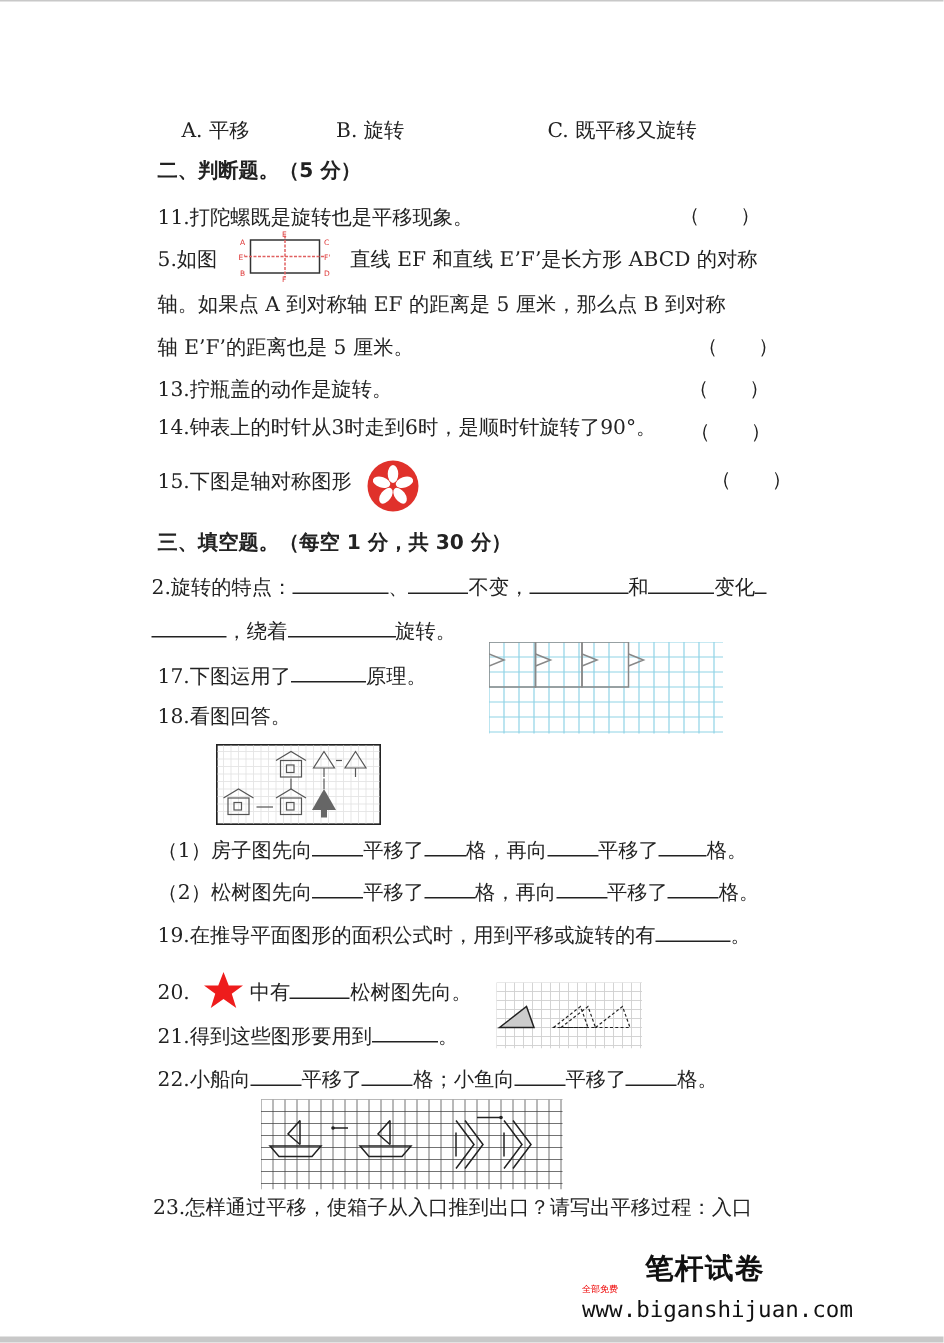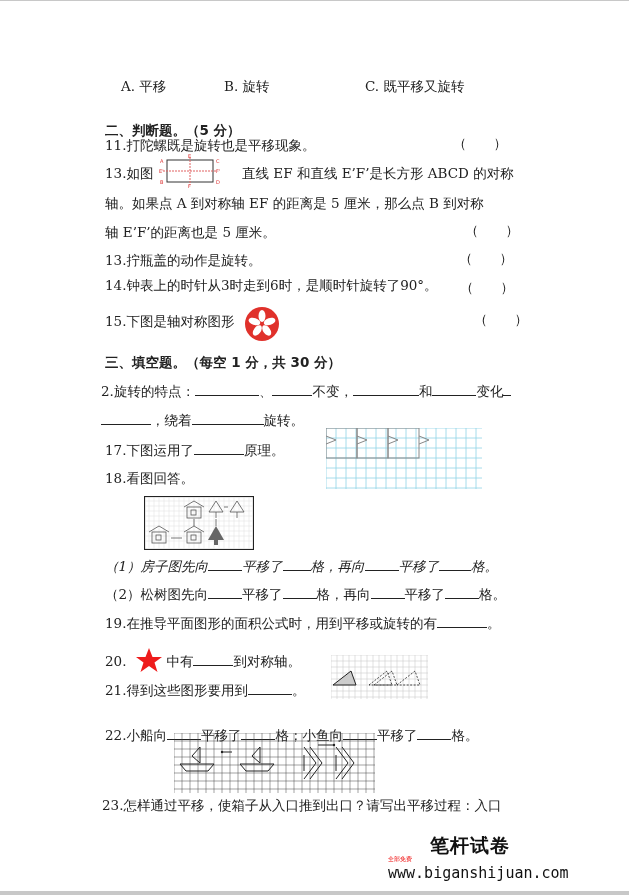--- a/index.html
+++ b/index.html
@@ -21,27 +21,27 @@
 </style>
 </head>
 <body>
 
 <div class="topline"></div>
 
 <span class="opt" style="left:121px; top:78px;">A. 平移</span>
 <span class="opt" style="left:224px; top:78px;">B. 旋转</span>
 <span class="opt" style="left:365px; top:78px;">C. 既平移又旋转</span>
 
-<div class="line bold" style="top:120px;text-align:right;">二、判断题。（5 分）</div>
+<div class="line bold" style="top:104px;text-align:right;">二、判断题。（5 分）</div>
 
 <div class="line" style="top:135px;">11.打陀螺既是旋转也是平移现象。</div>
 <span class="paren" style="left:453px; top:135px;">（　　）</span>
 
 <div class="line" style="top:163px;">
-  <span>13.如图</span>
+  <span>5.如图</span>
   <span style="display:inline-block; width:80px;"></span>
   <span>直线 EF 和直线 E’F’是长方形 ABCD 的对称</span>
 </div>
 <svg class="fig" style="left:157px; top:154px;" width="70" height="36">
   <rect x="10" y="6" width="46" height="22" fill="none" stroke="#333" stroke-width="1"></rect>
   <line x1="33" y1="3" x2="33" y2="31" stroke="#e06060" stroke-dasharray="2,1"></line>
   <line x1="6" y1="17" x2="60" y2="17" stroke="#e06060" stroke-dasharray="2,1"></line>
   <g font-size="5" fill="#d33" font-family="DejaVu Sans, sans-serif">
     <text x="3" y="9">A</text>
       <text x="31" y="4">E</text>
@@ -177,34 +177,34 @@
       <line x1="72" y1="16" x2="72" y2="22"></line>
     <polygon points="93,5 86,16 100,16"></polygon>
       <line x1="93" y1="16" x2="93" y2="22"></line>
     <line x1="84" y1="11" x2="80" y2="11"></line>
       <line x1="72" y1="23" x2="72" y2="30"></line>
   </g>
   <polygon points="72,30 64,44 80,44" fill="#666"></polygon>
     <rect x="70" y="44" width="4" height="5" fill="#666"></rect>
 </svg>
 
-<div class="line" style="top:556px;font-style:italic;">
+<div class="line" style="top:556px;">
   <span>（1）房子图先向</span><span class="blank" style="width:34px;"></span><span>平移了</span><span class="blank" style="width:28px;"></span><span>格，再向</span><span class="blank" style="width:34px;"></span><span>平移了</span><span class="blank" style="width:32px;"></span><span>格。</span>
 </div>
 <div class="line" style="top:584px;">
   <span>（2）松树图先向</span><span class="blank" style="width:34px;"></span><span>平移了</span><span class="blank" style="width:34px;"></span><span>格，再向</span><span class="blank" style="width:34px;"></span><span>平移了</span><span class="blank" style="width:34px;"></span><span>格。</span>
 </div>
 <div class="line" style="top:613px;">
   <span>19.在推导平面图形的面积公式时，用到平移或旋转的有</span><span class="blank" style="width:50px;"></span><span>。</span>
 </div>
 
 <div class="line" style="top:648px;">
   <span>20.</span><svg width="30" height="24" style="vertical-align:-6px; margin:0 2px 0 8px;">
       <polygon points="15,0 18.5,9 28,9 20.5,14.5 23.5,24 15,18 6.5,24 9.5,14.5 2,9 11.5,9" fill="#ee1c1c"></polygon>
-    </svg><span>中有</span><span class="blank" style="width:40px;"></span><span>到对称轴。</span>
+    </svg><span>中有</span><span class="blank" style="width:40px;"></span><span>松树图先向。</span>
 </div>
 
 <svg class="fig" style="left:331px; top:655px;" width="98" height="44">
   <g stroke="#cfcfcf" stroke-width="0.6">
     <line x1="0" y1="0" x2="0" y2="44"></line>
       <line x1="6" y1="0" x2="6" y2="44"></line>
       <line x1="12" y1="0" x2="12" y2="44"></line>
       <line x1="18" y1="0" x2="18" y2="44"></line>
       <line x1="24" y1="0" x2="24" y2="44"></line>
       <line x1="30" y1="0" x2="30" y2="44"></line>
@@ -232,21 +232,21 @@
   <g stroke="#222" stroke-width="0.8" fill="none" stroke-dasharray="2,1.5">
     <polygon points="38,30 56,16 61,30"></polygon>
       <polygon points="43,30 61,16 66,30"></polygon>
       <polygon points="66,30 84,16 89,30"></polygon>
   </g>
 </svg>
 
 <div class="line" style="top:680px;">
   <span>21.得到这些图形要用到</span><span class="blank" style="width:44px;"></span><span>。</span>
 </div>
-<div class="line" style="top:709px;margin-top:16px;">
+<div class="line" style="top:709px;">
   <span>22.小船向</span><span class="blank" style="width:34px;"></span><span>平移了</span><span class="blank" style="width:34px;"></span><span>格；小鱼向</span><span class="blank" style="width:34px;"></span><span>平移了</span><span class="blank" style="width:34px;"></span><span>格。</span>
 </div>
 
 <svg class="fig" style="left:174px; top:733px;" width="202" height="60">
   <g stroke="#444" stroke-width="0.5">
     <line x1="0" y1="0" x2="0" y2="60"></line>
       <line x1="8" y1="0" x2="8" y2="60"></line>
       <line x1="16" y1="0" x2="16" y2="60"></line>
       <line x1="24" y1="0" x2="24" y2="60"></line>
       <line x1="32" y1="0" x2="32" y2="60"></line>

